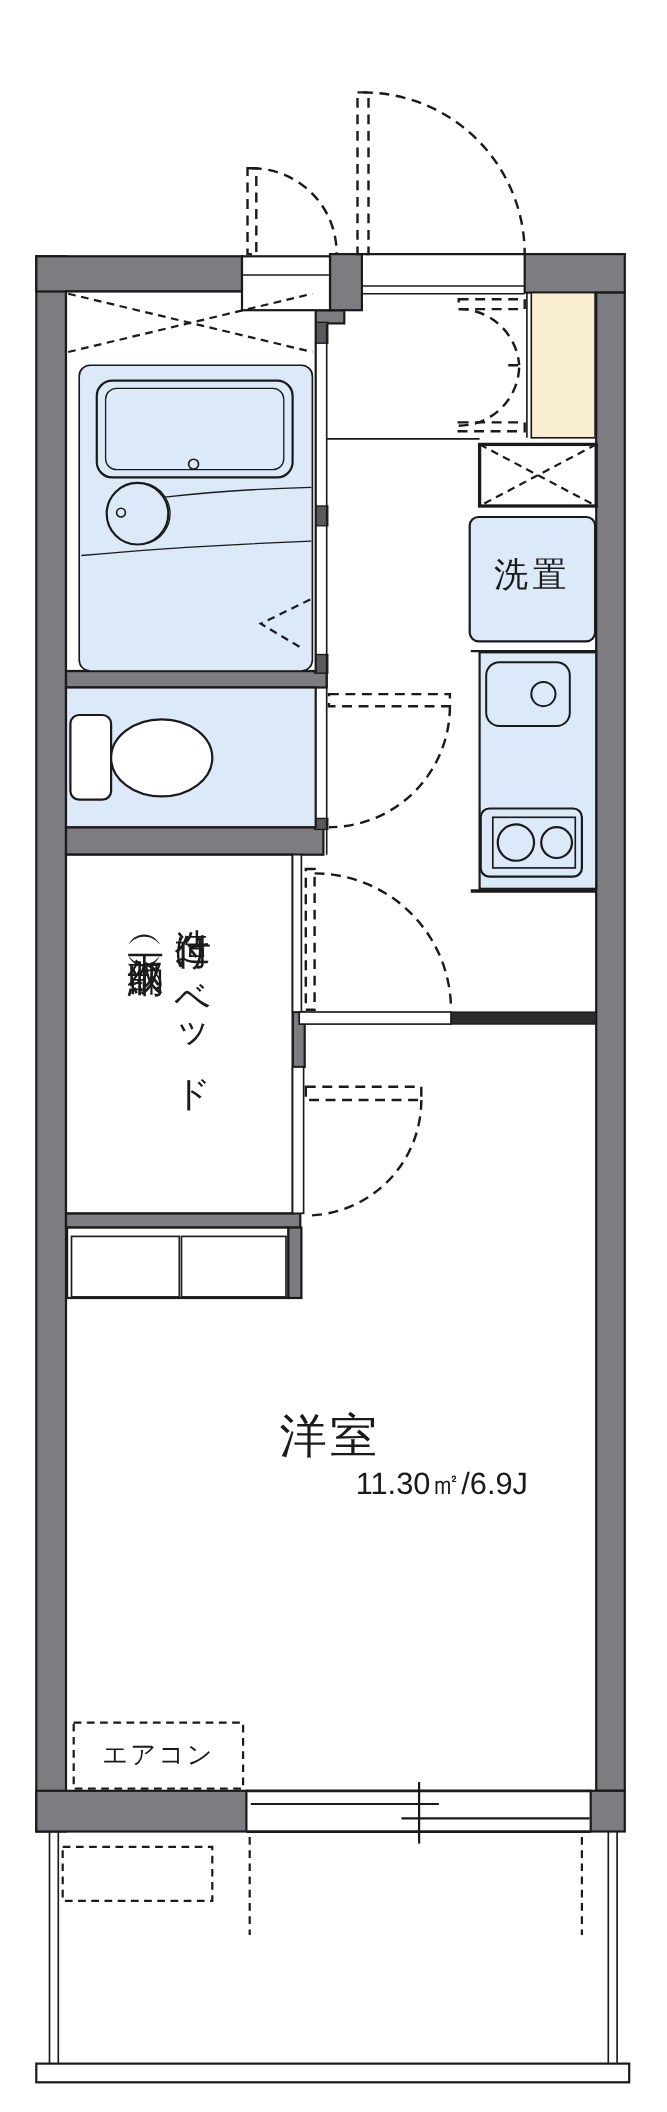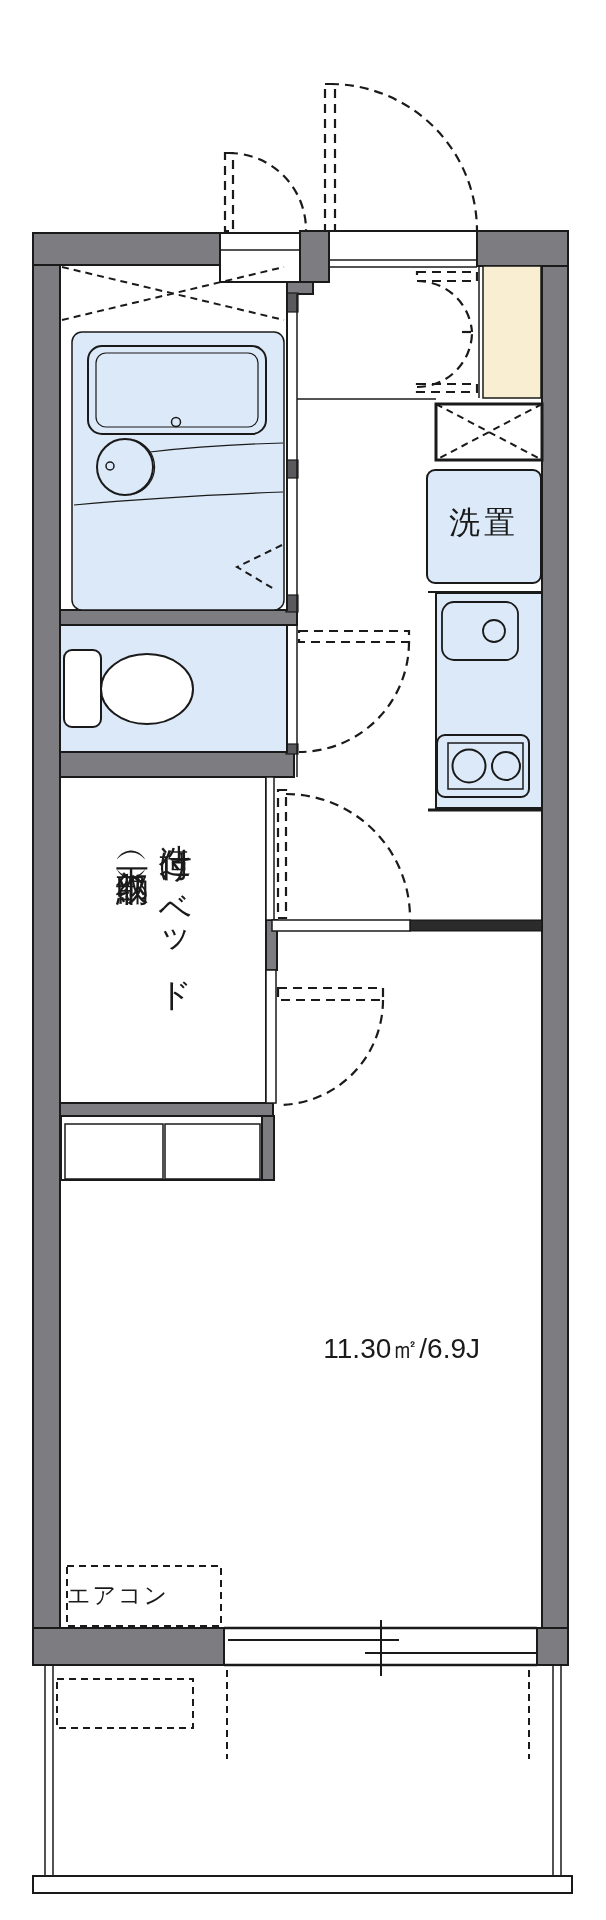--- a/index.html
+++ b/index.html
@@ -144,16 +144,17 @@
       <line class="dash2" x1="529" y1="1670" x2="529" y2="1759"></line>
       <rect class="dash2" x="67" y="1566" width="154" height="60" fill="#fff"></rect>
     </g>
   </svg>
 
   <div class="lbl" style="left:427px;top:506px;width:114px;text-align:center;font-size:31px;letter-spacing:4px;">洗置</div>
 
   <div class="lbl v" style="left:157px;top:818px;font-size:33px;letter-spacing:5px;">造付けベッド</div>
   <div class="lbl v" style="left:114px;top:840px;font-size:33px;letter-spacing:2px;">（下部収納）</div>
 
+  <div class="lbl" style="left:150px;top:1283px;width:300px;text-align:center;font-size:43px;letter-spacing:3px;">洋室</div>
   <div class="lbl" style="left:120px;top:1334px;width:360px;text-align:right;font-size:28px;">11.30㎡/6.9J</div>
 
-  <div class="lbl" style="left:67px;top:1583px;width:154px;font-size:23px;letter-spacing:2px;">エアコン</div>
+  <div class="lbl" style="left:67px;top:1583px;width:154px;text-align:center;font-size:23px;letter-spacing:2px;">エアコン</div>
 </div>
 
 </body></html>

